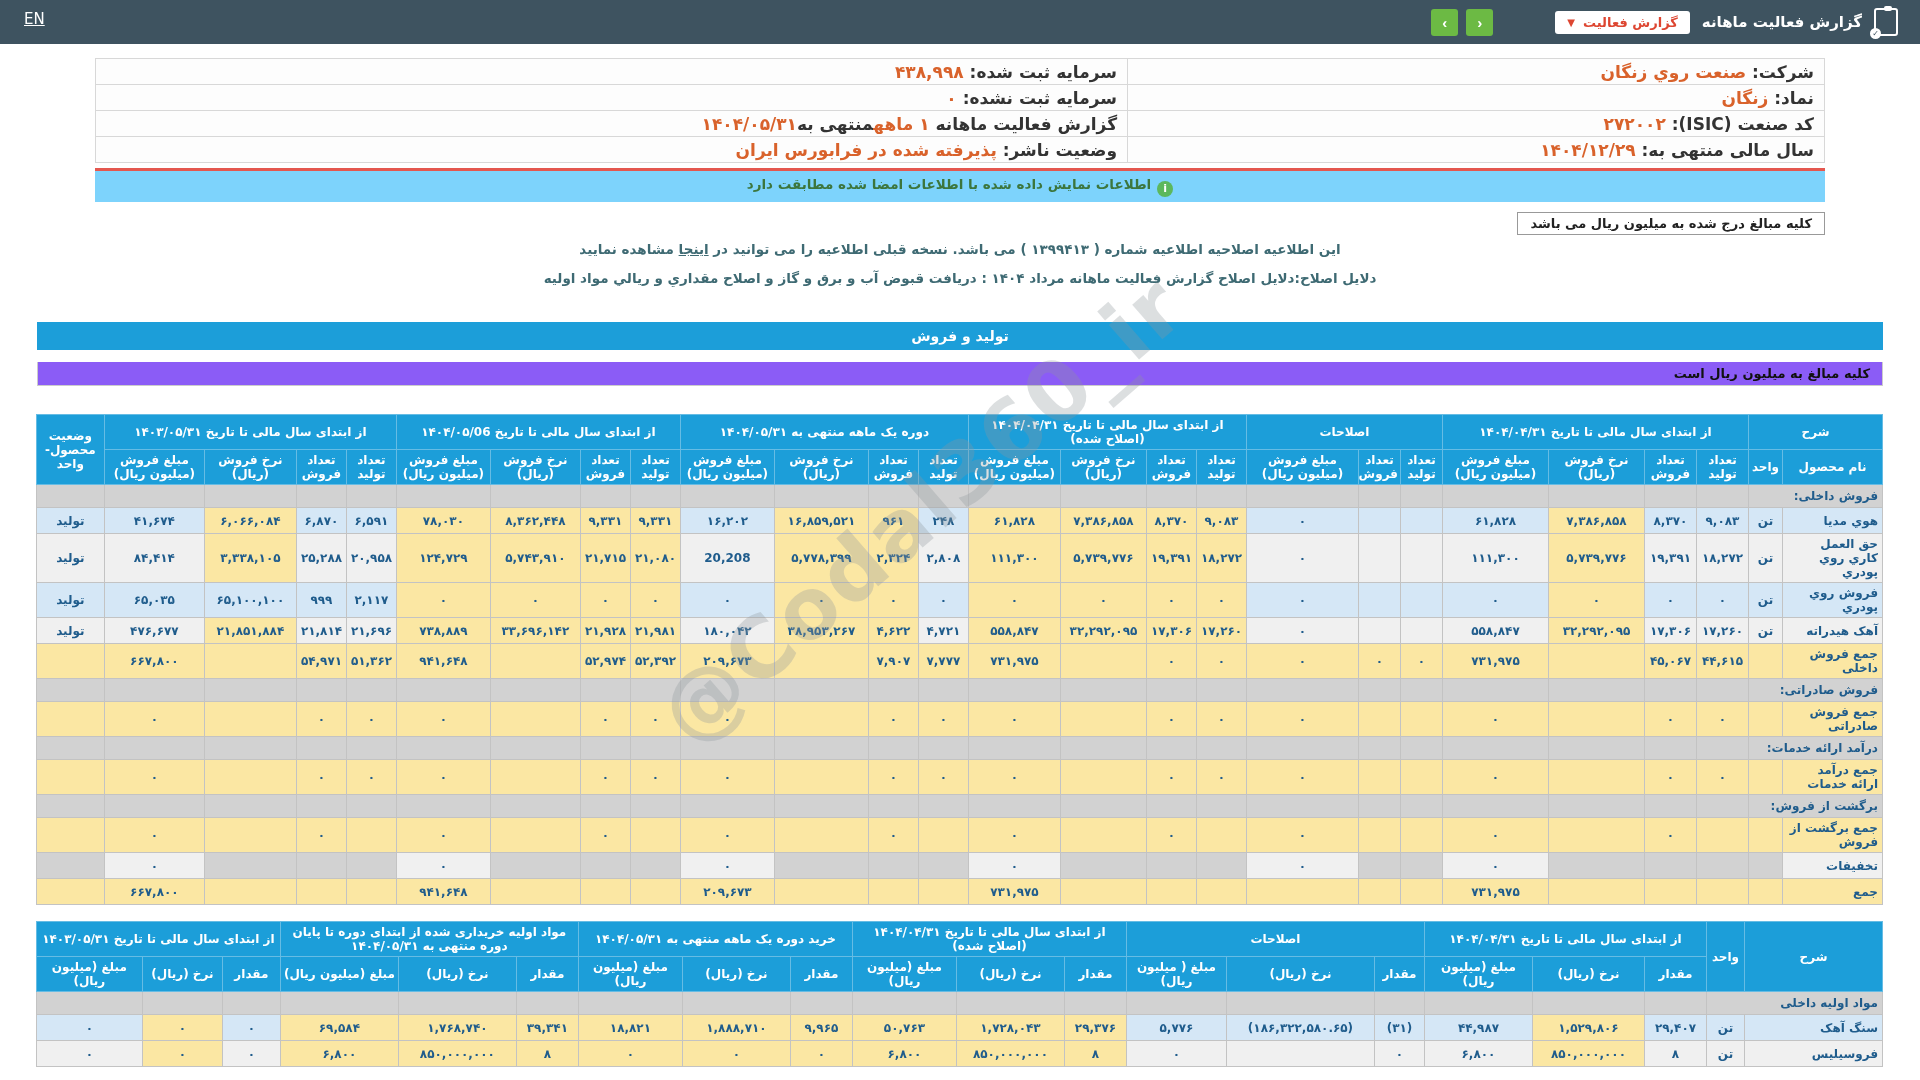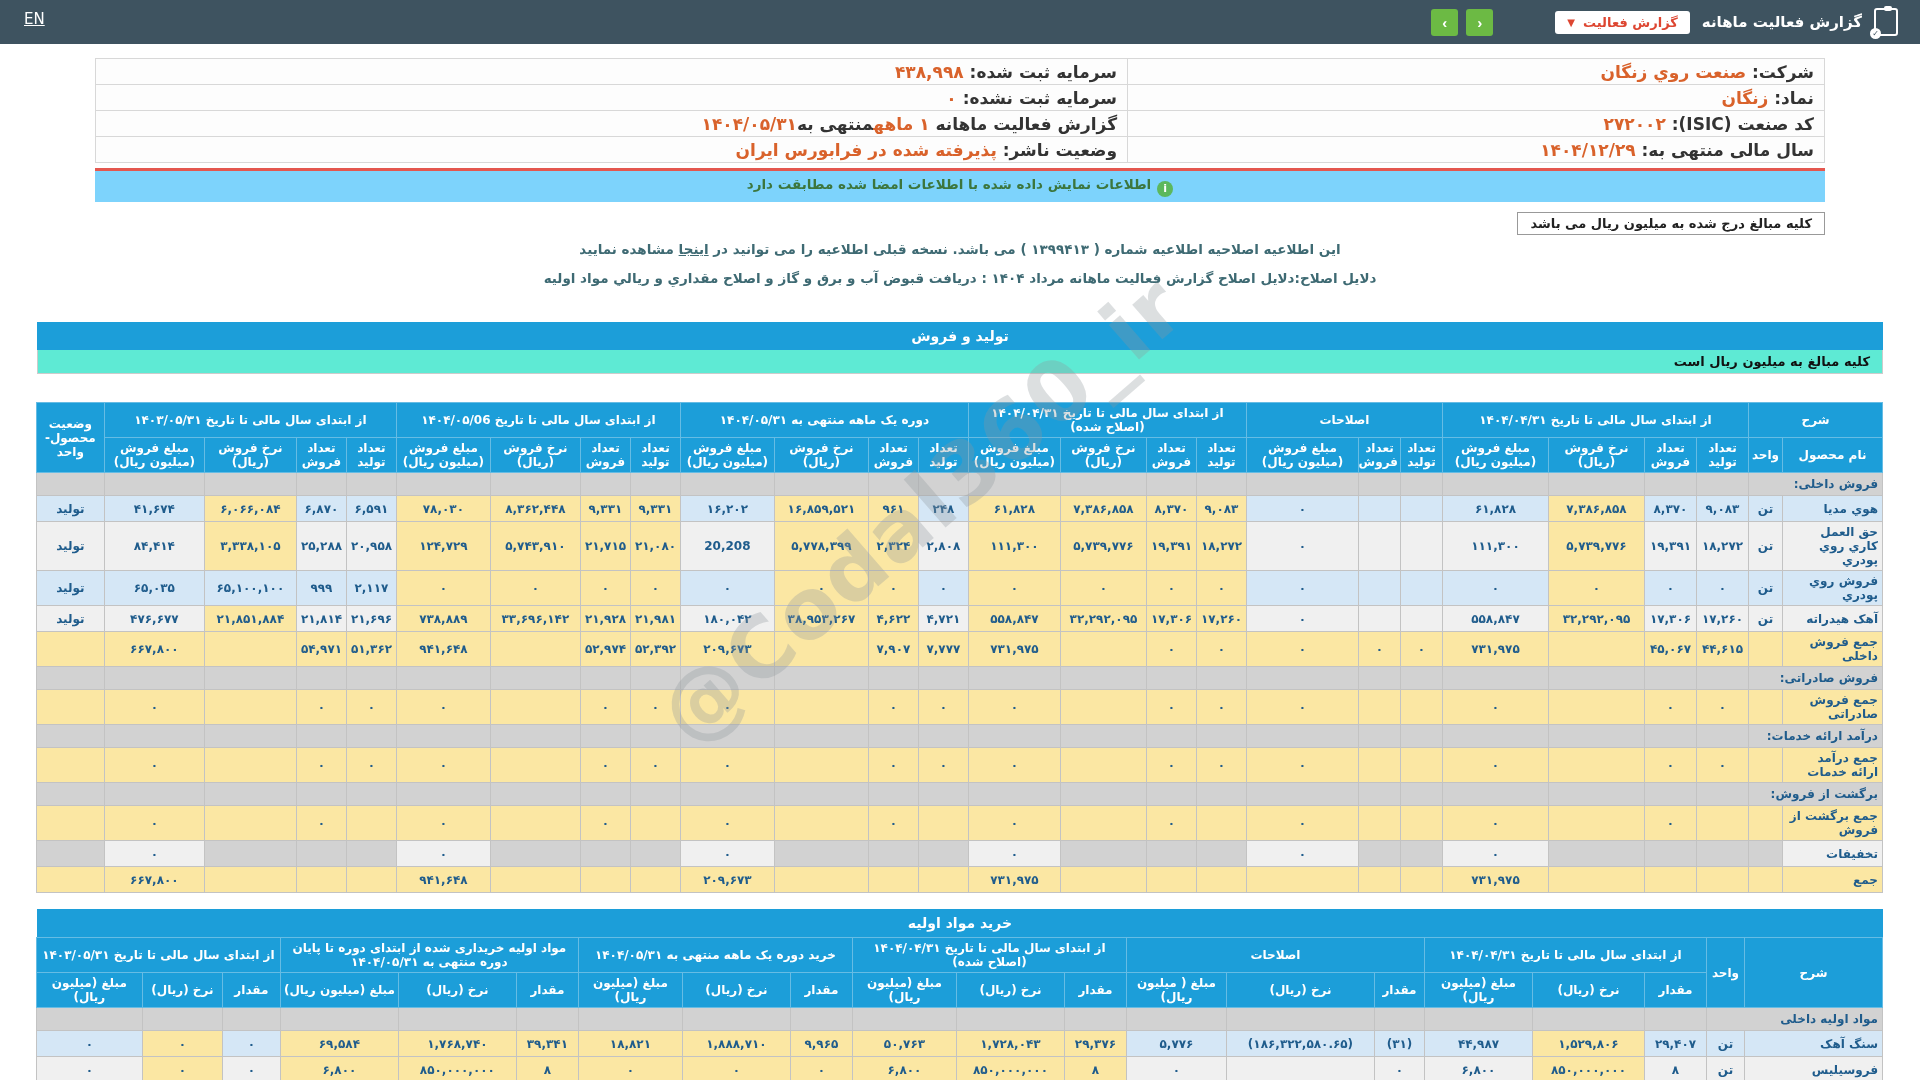--- a/index.html
+++ b/index.html
@@ -31,21 +31,21 @@
     text-align:center;padding:5px 0;}
   .i-icon{display:inline-block;width:16px;height:16px;background:#5cb85c;color:#fff;border-radius:50%;font-size:11px;
     line-height:16px;text-align:center;font-weight:bold;font-style:normal;margin-left:6px;vertical-align:-3px;}
   
   .unitbox{display:inline-block;margin:10px 95px 0;border:1px solid #999;background:#fff;padding:3px 12px;font-size:13px;font-weight:bold;color:#222;}
   .noteline{text-align:center;color:#3e6a73;font-weight:bold;font-size:13.5px;margin-top:6px;}
   .noteline .link{text-decoration:underline;cursor:pointer;}
   .noteline.second{margin-top:13px;}
   
   .section-bar{margin:0 37px;background:#1c9ed9;color:#fff;font-weight:bold;font-size:14px;padding:6px 12px;text-align:center;}
-  .section-note{margin:0 37px;border:1px solid #ccc;border-top:none;background:#5eead4;font-weight:bold;font-size:13px;color:#111;
+  .section-note{margin:12px 37px;border:1px solid #ccc;border-top:none;background:#8b5cf6;font-weight:bold;font-size:13px;color:#111;
     padding:4px 12px;}
   .prod-section{margin-top:36px;}
   .mat-section{margin-top:16px;}
   
   .dtable{border-collapse:collapse;table-layout:fixed;margin:28px 37px 0;width:1846px;}
   .dtable th{background:#1c9ed9;color:#fff;font-size:12px;font-weight:bold;border:1px solid #66bce4;padding:3px 2px;text-align:center;vertical-align:middle;}
   .dtable td{border:1px solid #c3c3c3;font-size:12px;font-weight:bold;color:#1f5c8c;padding:3px 4px;text-align:center;vertical-align:middle;height:19px;}
   .dtable td.v{direction:ltr;}
   .dtable td.name{text-align:right;}
   .cb{background:#d5e7f6;} .cw{background:#f0f0f0;} .cy{background:#fbe7a3;} .cg{background:#d2d2d2;}
@@ -570,21 +570,20 @@
           <td class="v cy"></td>
           <td class="v cy"></td>
           <td class="v cy">۶۶۷,۸۰۰</td>
           <td class="cy"></td>
         </tr>
       </tbody>
     </table>
 </div>
 
 <div class="mat-section">
-  <div class="section-bar">خرید مواد اولیه</div>
   <table class="dtable mat-table" id="mat-table">
       <colgroup>
         <col style="width: 138px;">
         <col style="width: 38px;">
         <col style="width: 62px;">
         <col style="width: 112px;">
         <col style="width: 108px;">
         <col style="width: 50px;">
         <col style="width: 148px;">
         <col style="width: 100px;">

